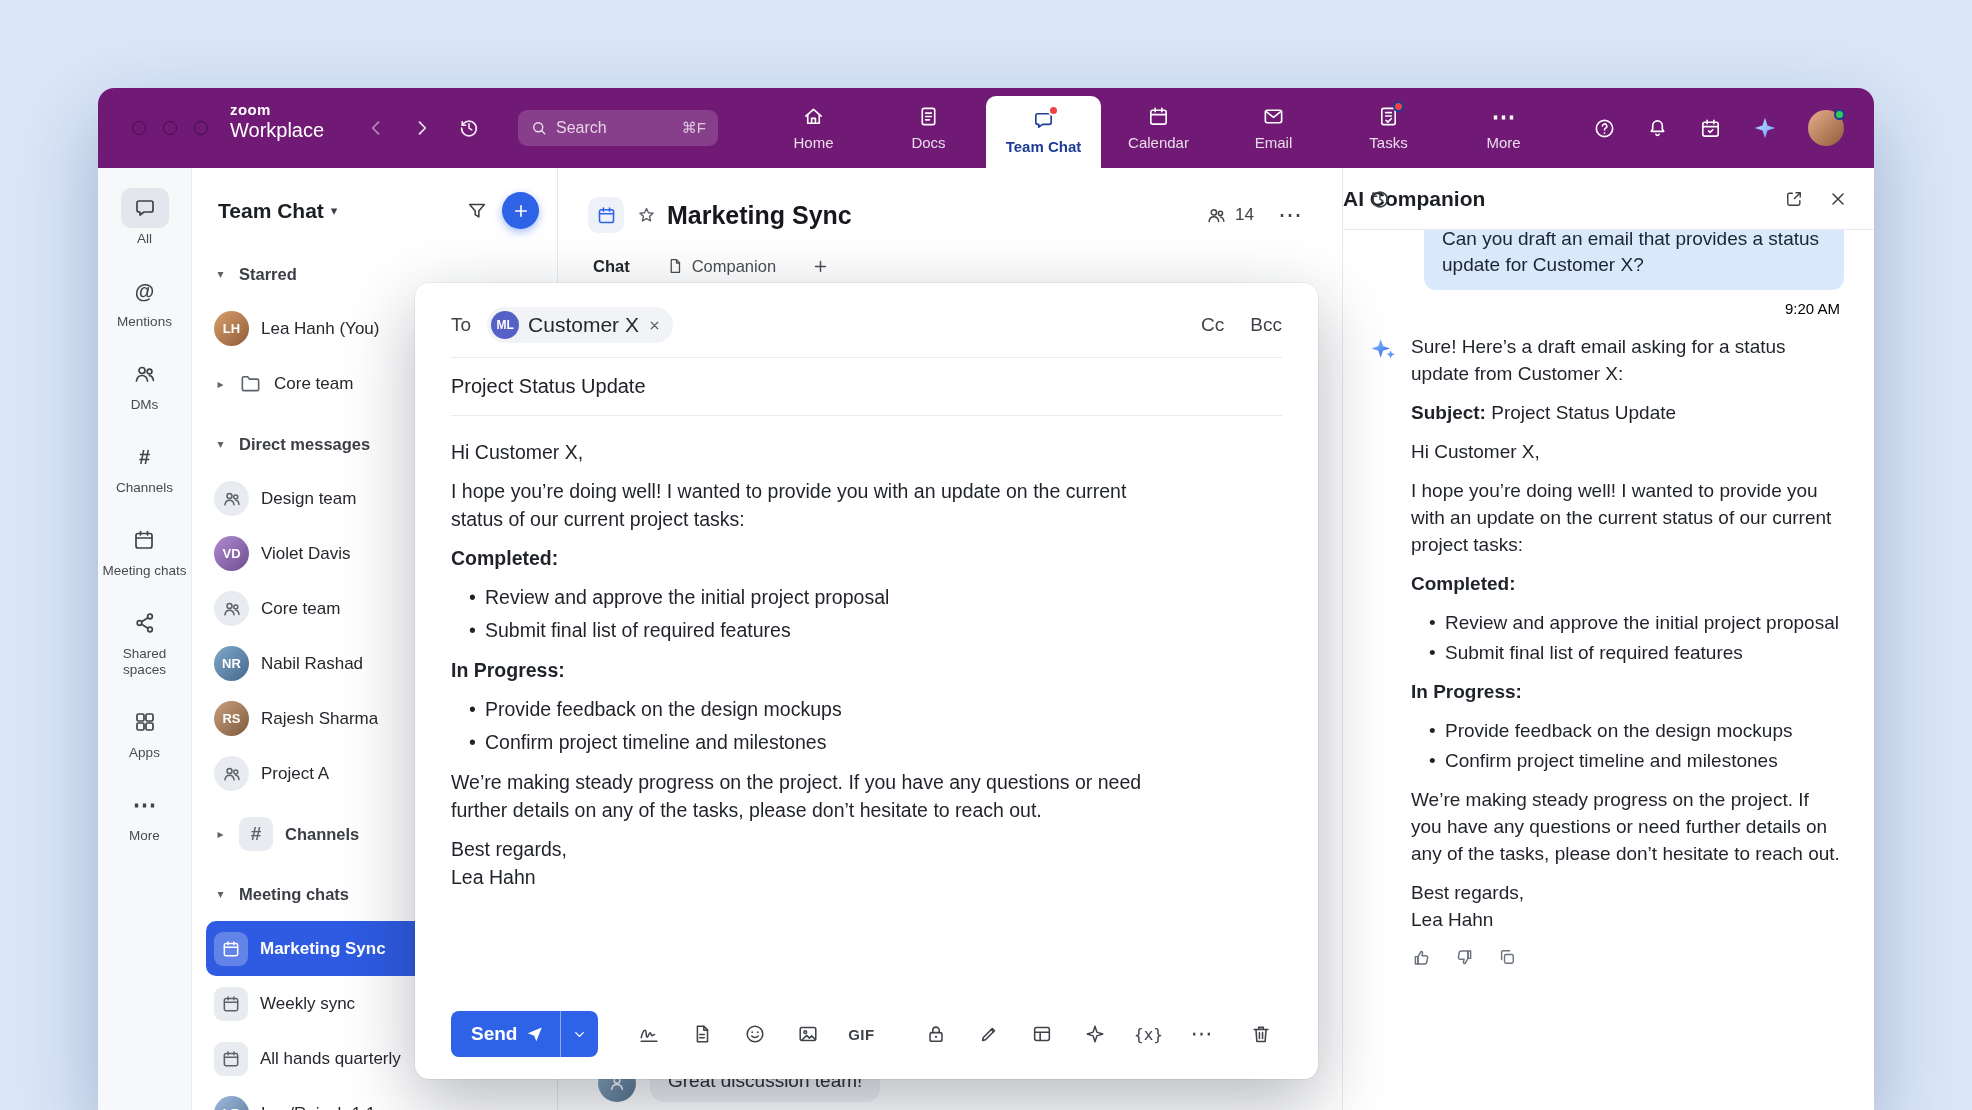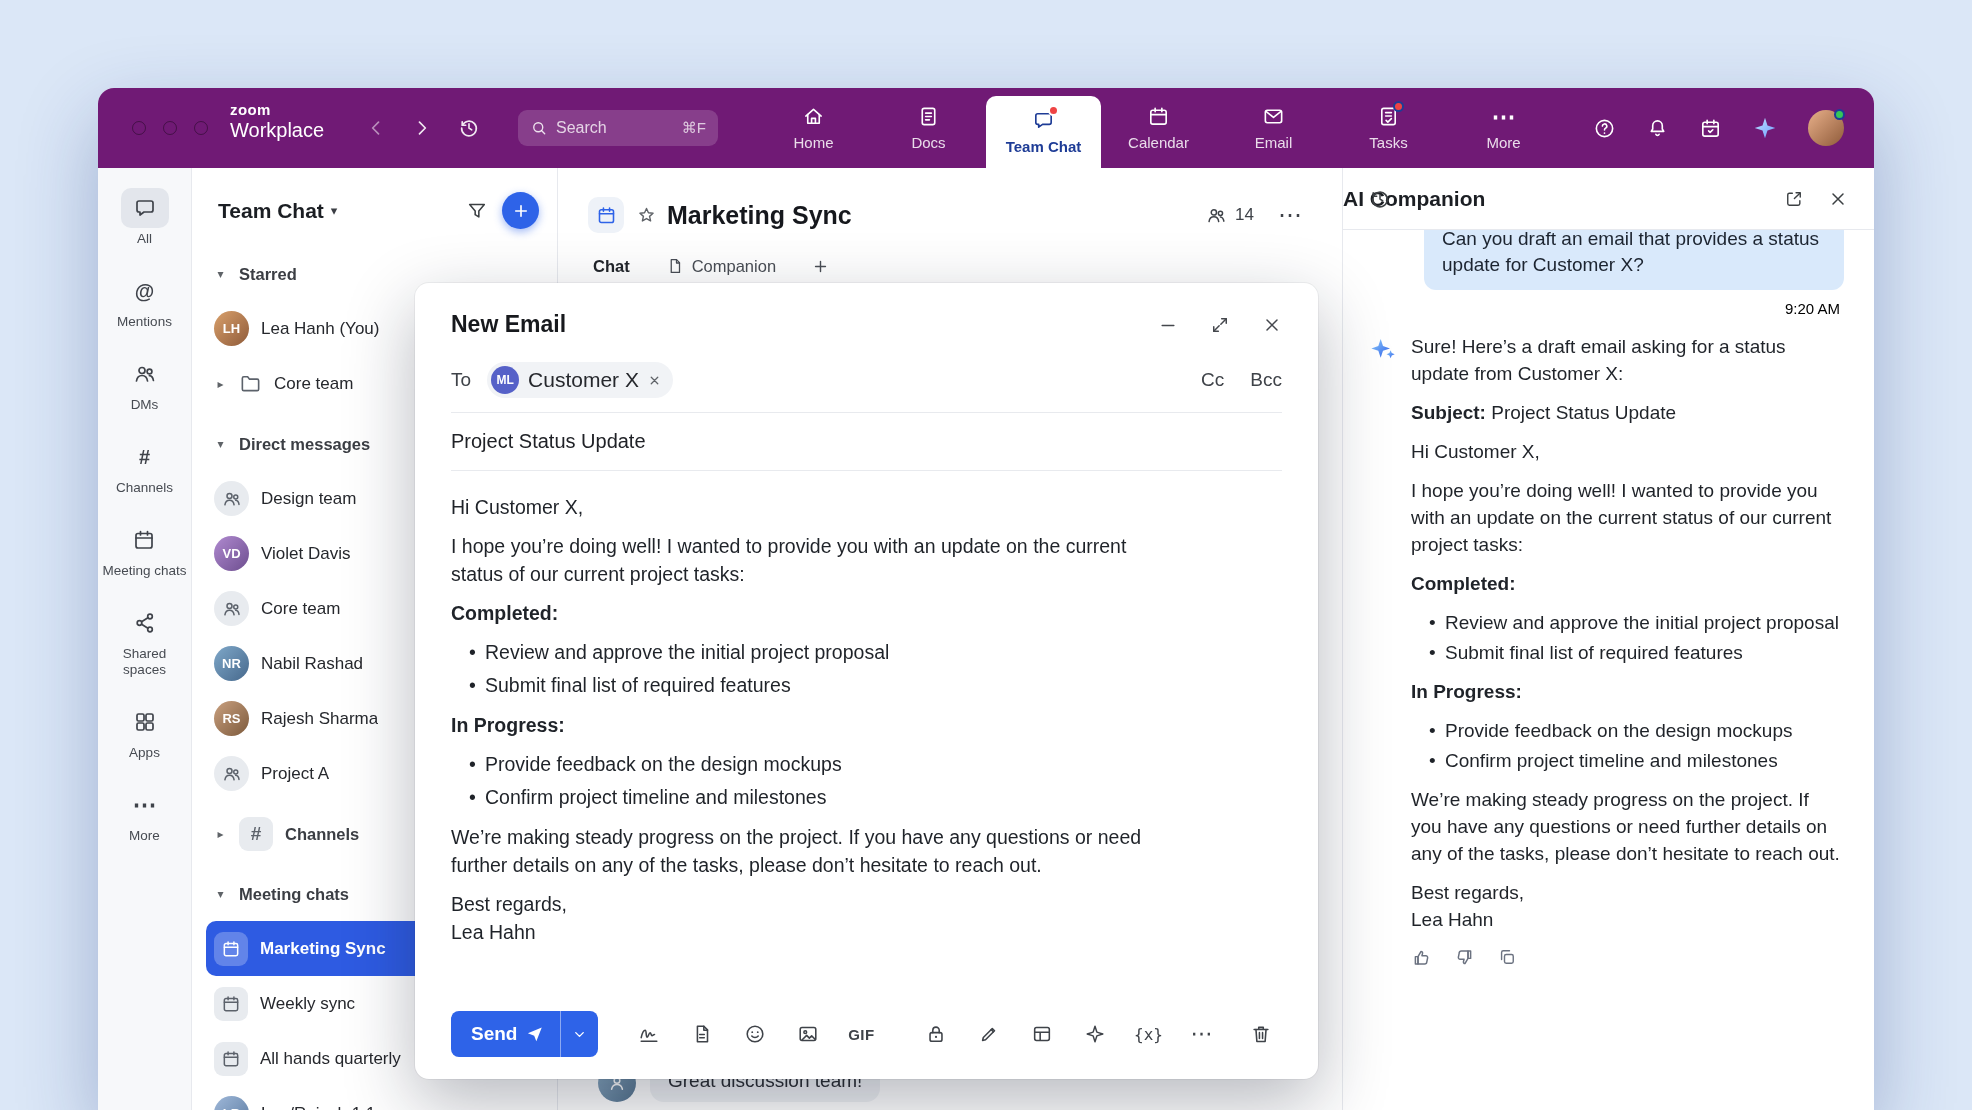--- a/index.html
+++ b/index.html
@@ -645,43 +645,20 @@
                 <path d="M5.5 15V6.5a2 2 0 0 1 2-2H15"></path>
               </svg>
           </span>
         </div>
       </div>
     </aside>
   </div>
 </div>
 
 <section class="composer">
-  <div class="cmp-head">
-    <span class="cmp-title">New Email</span>
-    <div class="cmp-winbtns">
-      <span class="wbtn">
-        <svg class="ic" width="20" height="20" viewBox="0 0 24 24" fill="none" stroke="currentColor" stroke-width="1.8" stroke-linecap="round">
-            <path d="M5 12.5h14"></path>
-          </svg>
-      </span>
-      <span class="wbtn">
-        <svg class="ic" width="20" height="20" viewBox="0 0 24 24" fill="none" stroke="currentColor" stroke-width="1.8" stroke-linecap="round" stroke-linejoin="round">
-            <path d="M14 4.5h5.5V10"></path>
-            <path d="M19.5 4.5 13 11"></path>
-            <path d="M10 19.5H4.5V14"></path>
-            <path d="M4.5 19.5 11 13"></path>
-          </svg>
-      </span>
-      <span class="wbtn">
-        <svg class="ic" width="20" height="20" viewBox="0 0 24 24" fill="none" stroke="currentColor" stroke-width="1.8" stroke-linecap="round">
-            <path d="m6 6 12 12M18 6 6 18"></path>
-          </svg>
-      </span>
-    </div>
-  </div>
 
   <div class="cmp-to">
     <span class="to-label">To</span>
     <span class="chip">
       <span class="chip-avatar">ML</span>
       <span class="chip-name">Customer X</span>
       <span class="chip-x">
         <svg class="ic" width="13" height="13" viewBox="0 0 24 24" fill="none" stroke="currentColor" stroke-width="2.4" stroke-linecap="round">
             <path d="m6 6 12 12M18 6 6 18"></path>
           </svg>

